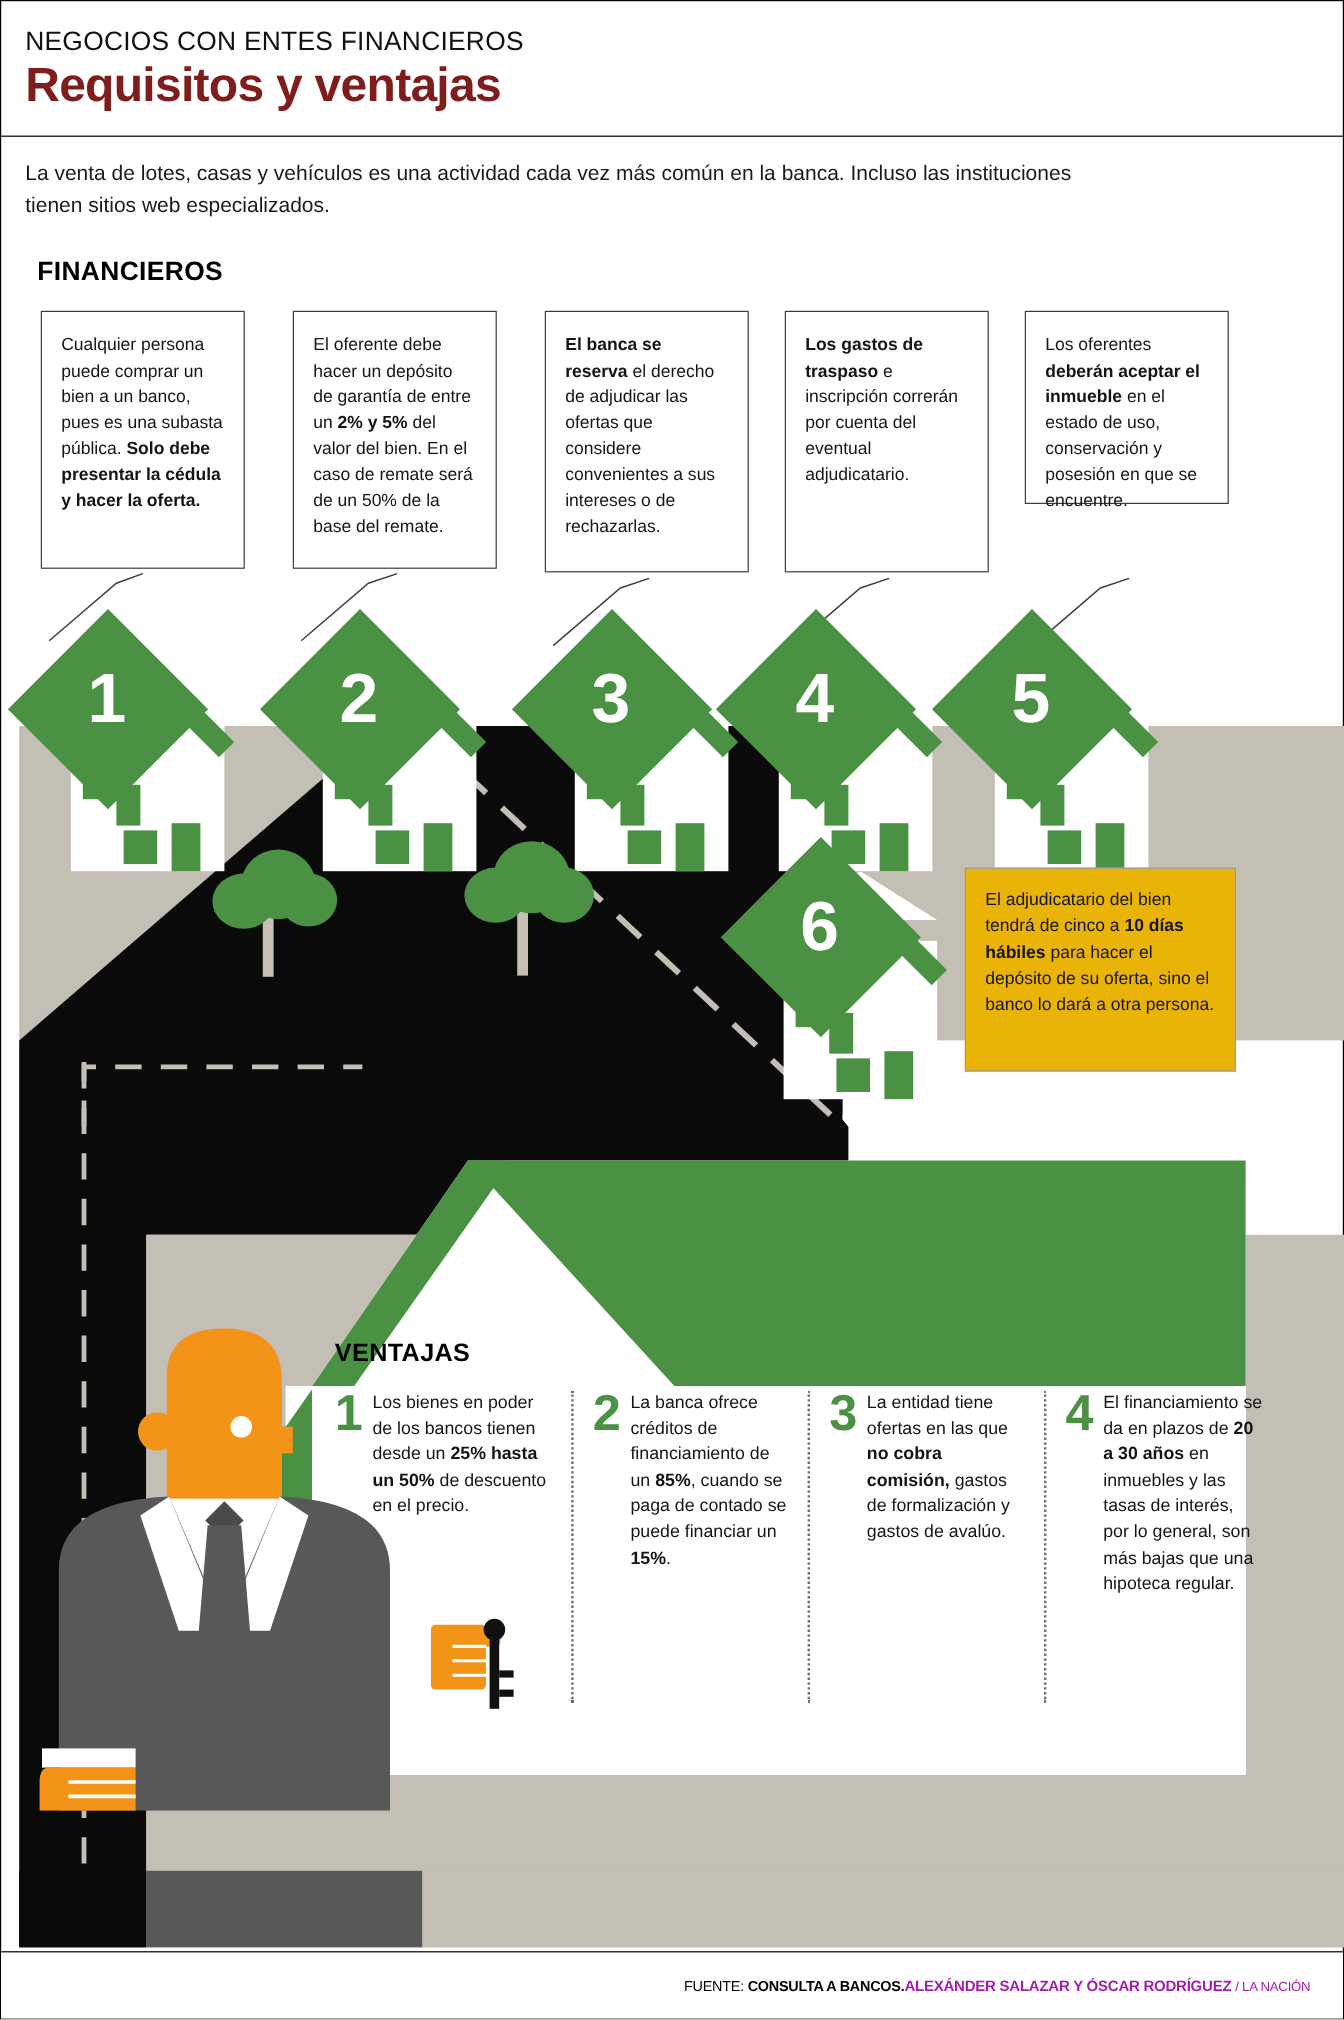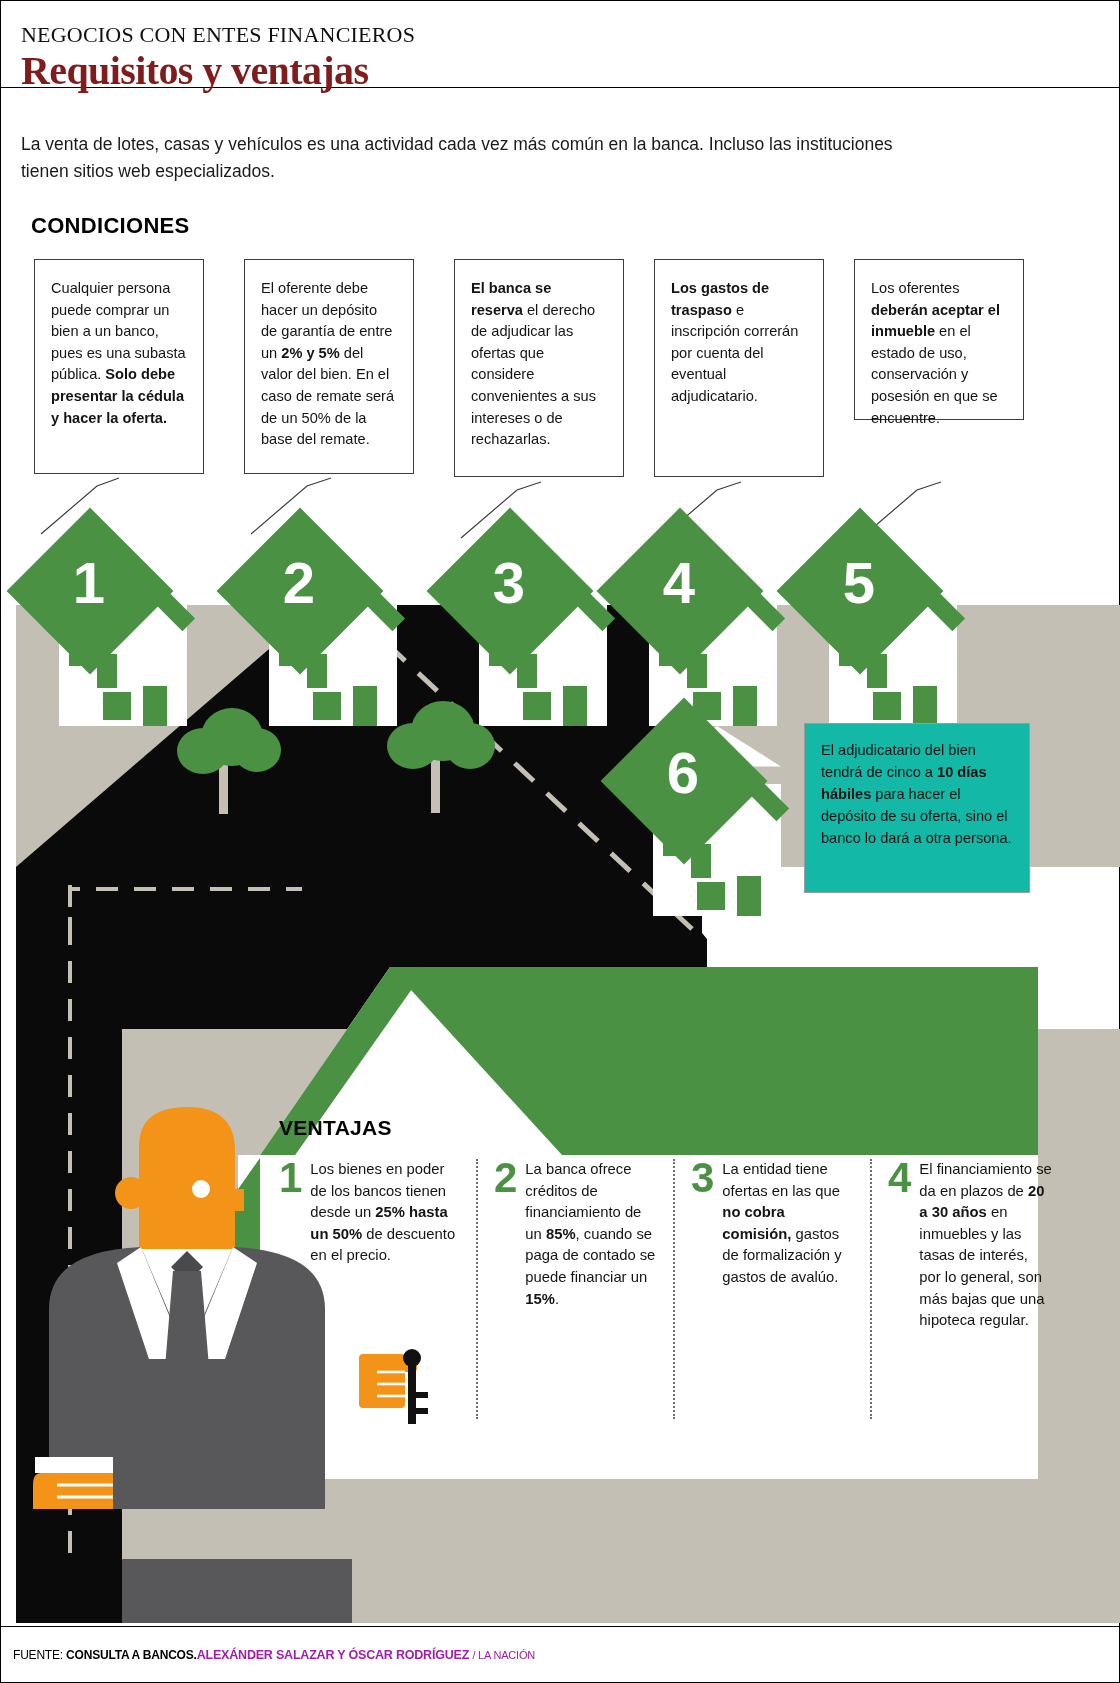--- a/index.html
+++ b/index.html
@@ -14,24 +14,23 @@
 
   
   #page {
     position: absolute; inset: 0;
     border: 1px solid #000;
     background: #fff;
   }
 
   
   #header {
-    position: absolute; left: 0; top: 0; width: 100%; height: 87px;
+    position: absolute; left: 0; top: 0; width: 100%; height: 113px;
     border-bottom: 1px solid #000;
     padding: 22px 0 0 20px;
-    font-family: Liberation Serif, serif;
   }
   #kicker {
     font-size: 22px; letter-spacing: .2px; font-weight: 400; color: #111;
     line-height: 1.1;
   }
   #title {
     font-size: 40px; font-weight: 700; letter-spacing: -.6px; color: #7f1d1d;
     margin-top: 3px; line-height: 1.05;
   }
 
@@ -113,21 +112,21 @@
   .tree .crown { position: absolute; border-radius: 50%; background: #4a9144; }
   .tree .trunk { position: absolute; background: #c6c0b4; }
 
   
   
   #person { position: absolute; left: 0; top: 1088px; width: 330px; height: 420px; }
 
   
   #cond6 {
     position: absolute; left: 803px; top: 722px; width: 226px; height: 170px;
-    background: #14b8a6; border: 1px solid #9b9b9b;
+    background: #eab308; border: 1px solid #9b9b9b;
     padding: 16px 16px 10px 16px;
     font-size: 14.6px; line-height: 1.5; color: #141414;
     z-index: 30;
   }
   #cond6 b { font-weight: 700; }
 
   
   #ventajas-heading {
     position: absolute; left: 278px; top: 1115px;
     font-size: 21px; font-weight: 700; letter-spacing: .3px; color: #000;
@@ -143,41 +142,41 @@
     font-size: 42px; font-weight: 700; color: #4a9144; line-height: .82;
     flex: 0 0 auto; padding-top: 2px;
   }
   .vent .vtxt { font-size: 14.8px; line-height: 1.46; color: #141414; }
   .vent .vtxt b { font-weight: 700; }
 
   
   #footer {
     position: absolute; left: 0; bottom: 0; width: 100%; height: 56px;
     border-top: 1px solid #000; background: #fff;
-    display: flex; align-items: center; justify-content: flex-start;
-    padding: 0 12px;
+    display: flex; align-items: center; justify-content: flex-end;
+    padding: 0 27px;
   }
   #source { font-size: 12px; font-weight: 700; color: #000; letter-spacing: -.2px; }
   #source .lbl { font-weight: 400; }
   #credit { font-size: 12.5px; font-weight: 700; color: #a21caf; letter-spacing: -.2px; }
   #credit .outlet { font-weight: 400; font-size: 11px; }
 </style>
 </head>
 <body>
 
 <div id="page">
 
   <div id="header">
     <div id="kicker">NEGOCIOS CON ENTES FINANCIEROS</div>
     <div id="title">Requisitos y ventajas</div>
   </div>
 
   <div id="deck">La venta de lotes, casas y vehículos es una actividad cada vez más común en la banca. Incluso las instituciones tienen sitios web especializados.</div>
 
-  <div id="cond-heading">CONDICIONES</div>
+  <div id="cond-heading">FINANCIEROS</div>
 
   <div class="cond c1">
     <span>Cualquier persona puede comprar un bien a un banco, pues es una subasta pública. <b>Solo debe presentar la cédula y hacer la oferta.</b></span>
   </div>
   <div class="cond c2">
     <span>El oferente debe hacer un depósito de garantía de entre un <b>2% y 5%</b> del valor del bien. En el caso de remate será de un 50% de la base del remate.</span>
   </div>
   <div class="cond c3">
     <span><b>El banca  se reserva</b> el derecho de adjudicar las ofertas que considere convenientes a sus intereses o de rechazarlas.</span>
   </div>

